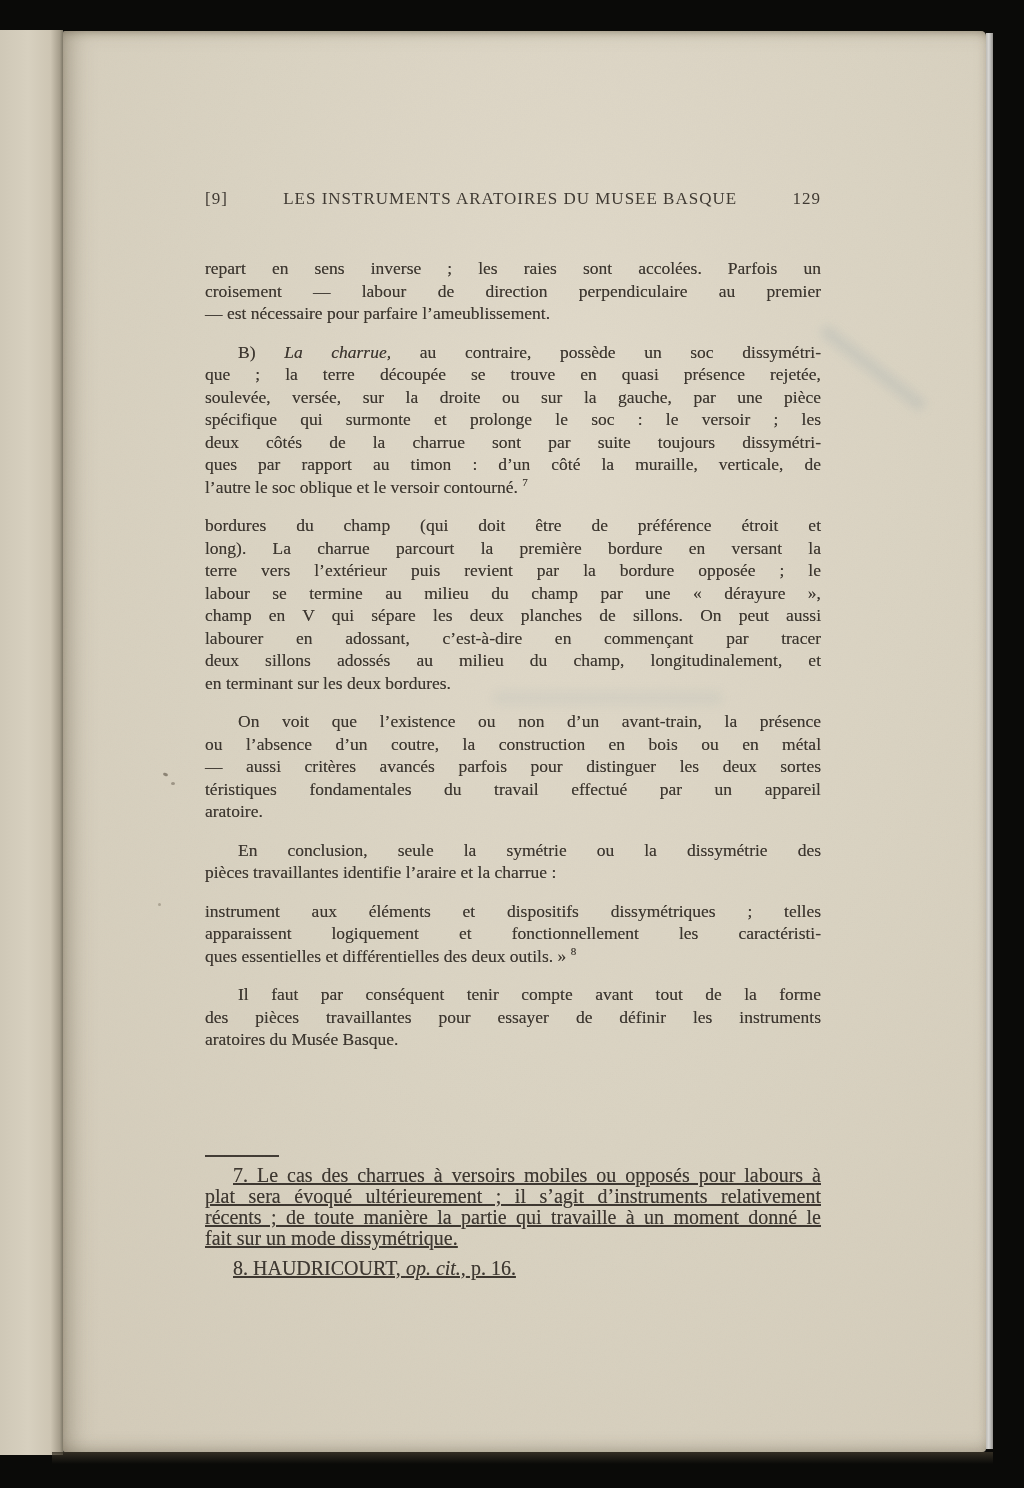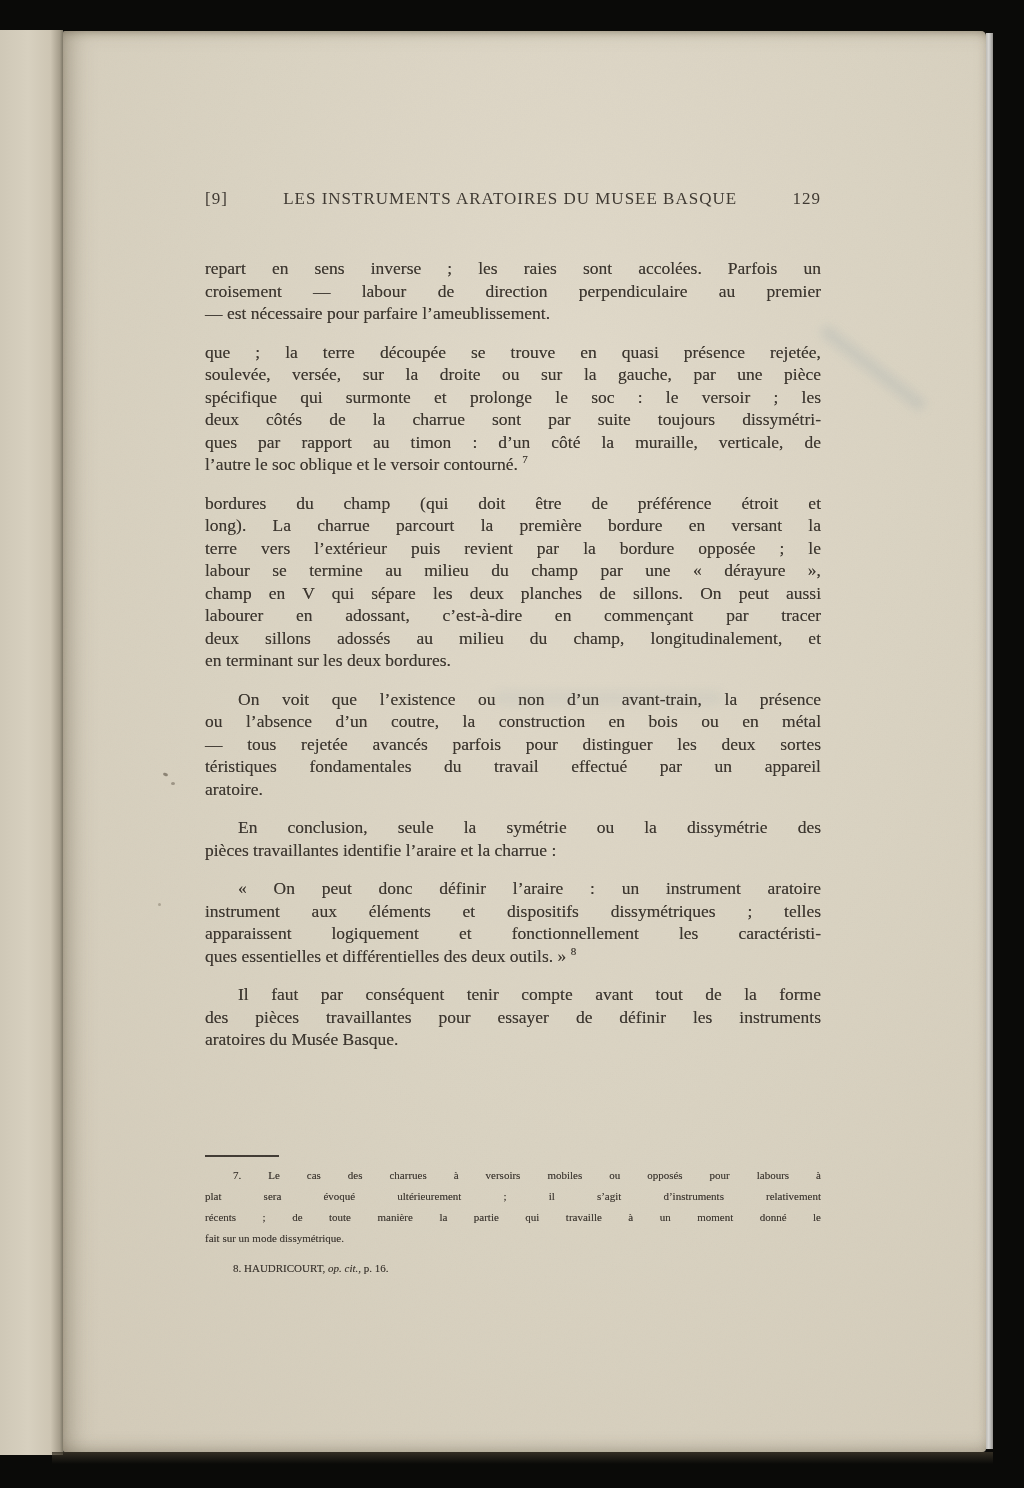--- a/index.html
+++ b/index.html
@@ -46,22 +46,23 @@
   .line{text-align:justify;text-align-last:justify;}
   .line.last{text-align-last:left;}
   .line.indent{text-indent:33px;}
   sup{font-size:11px;line-height:0;vertical-align:super;}
   .footnote-rule{
     position:absolute;left:142px;top:1124px;width:74px;height:0;
     border-top:2px solid #40познач3a33;border-top:2px solid #403a33;
   }
   .footnotes{
     position:absolute;left:142px;top:1134px;width:616px;
-    font-size:11px;line-height:21px;color:#3c362f;
+    font-size:20px;line-height:21px;color:#3c362f;
     text-shadow:0 0 .5px rgba(58,52,45,.5);
+    text-decoration:underline;
   }
   .footnotes .para{margin:0 0 9px 0;}
   .footnotes .line.indent{text-indent:28px;}
   
   .speck{position:absolute;background:#6b6353;border-radius:50%;}
   .speck.s1{left:100px;top:742px;width:5px;height:3px;opacity:.7;transform:rotate(20deg);}
   .speck.s2{left:108px;top:751px;width:4px;height:3px;opacity:.55;}
   .speck.s3{left:95px;top:872px;width:3px;height:3px;opacity:.4;}
   .smudge{position:absolute;pointer-events:none;filter:blur(5px);}
   .smudge.m1{left:745px;top:330px;width:130px;height:14px;
@@ -88,50 +89,50 @@
     <span>129</span>
   </div>
 
   <div class="body-text" id="body-text">
       <div class="para">
         <div class="line"><span>repart en sens inverse ; les raies sont accolées. Parfois un</span></div>
         <div class="line"><span>croisement — labour de direction perpendiculaire au premier</span></div>
         <div class="line last"><span>— est nécessaire pour parfaire l’ameublissement.</span></div>
       </div>
       <div class="para">
+        <div class="line indent"><span>B) </span><span style="font-style: italic;">La charrue,</span><span> au contraire, possède un soc dissymétri-</span></div>
         <div class="line"><span>que ; la terre découpée se trouve en quasi présence rejetée,</span></div>
         <div class="line"><span>soulevée, versée, sur la droite ou sur la gauche, par une pièce</span></div>
         <div class="line"><span>spécifique qui surmonte et prolonge le soc : le versoir ; les</span></div>
         <div class="line"><span>deux côtés de la charrue sont par suite toujours dissymétri-</span></div>
         <div class="line"><span>ques par rapport au timon : d’un côté la muraille, verticale, de</span></div>
         <div class="line last"><span>l’autre le soc oblique et le versoir contourné. </span><sup>7</sup></div>
       </div>
       <div class="para">
         <div class="line"><span>bordures du champ (qui doit être de préférence étroit et</span></div>
         <div class="line"><span>long). La charrue parcourt la première bordure en versant la</span></div>
         <div class="line"><span>terre vers l’extérieur puis revient par la bordure opposée ; le</span></div>
         <div class="line"><span>labour se termine au milieu du champ par une « dérayure »,</span></div>
         <div class="line"><span>champ en V qui sépare les deux planches de sillons. On peut aussi</span></div>
         <div class="line"><span>labourer en adossant, c’est-à-dire en commençant par tracer</span></div>
         <div class="line"><span>deux sillons adossés au milieu du champ, longitudinalement, et</span></div>
         <div class="line last"><span>en terminant sur les deux bordures.</span></div>
       </div>
       <div class="para">
         <div class="line indent"><span>On voit que l’existence ou non d’un avant-train, la présence</span></div>
         <div class="line"><span>ou l’absence d’un coutre, la construction en bois ou en métal</span></div>
-        <div class="line"><span>— tous rejetée avancés parfois pour distinguer les deux sortes</span></div>
+        <div class="line"><span>— aussi critères avancés parfois pour distinguer les deux sortes</span></div>
         <div class="line"><span>téristiques fondamentales du travail effectué par un appareil</span></div>
         <div class="line last"><span>aratoire.</span></div>
       </div>
       <div class="para">
         <div class="line indent"><span>En conclusion, seule la symétrie ou la dissymétrie des</span></div>
         <div class="line last"><span>pièces travaillantes identifie l’araire et la charrue :</span></div>
       </div>
       <div class="para">
-        <div class="line indent"><span>« On peut donc définir l’araire : un instrument aratoire</span></div>
         <div class="line"><span>instrument aux éléments et dispositifs dissymétriques ; telles</span></div>
         <div class="line"><span>apparaissent logiquement et fonctionnellement les caractéristi-</span></div>
         <div class="line last"><span>ques essentielles et différentielles des deux outils. » </span><sup>8</sup></div>
       </div>
       <div class="para">
         <div class="line indent"><span>Il faut par conséquent tenir compte avant tout de la forme</span></div>
         <div class="line"><span>des pièces travaillantes pour essayer de définir les instruments</span></div>
         <div class="line last"><span>aratoires du Musée Basque.</span></div>
       </div>
     </div>

